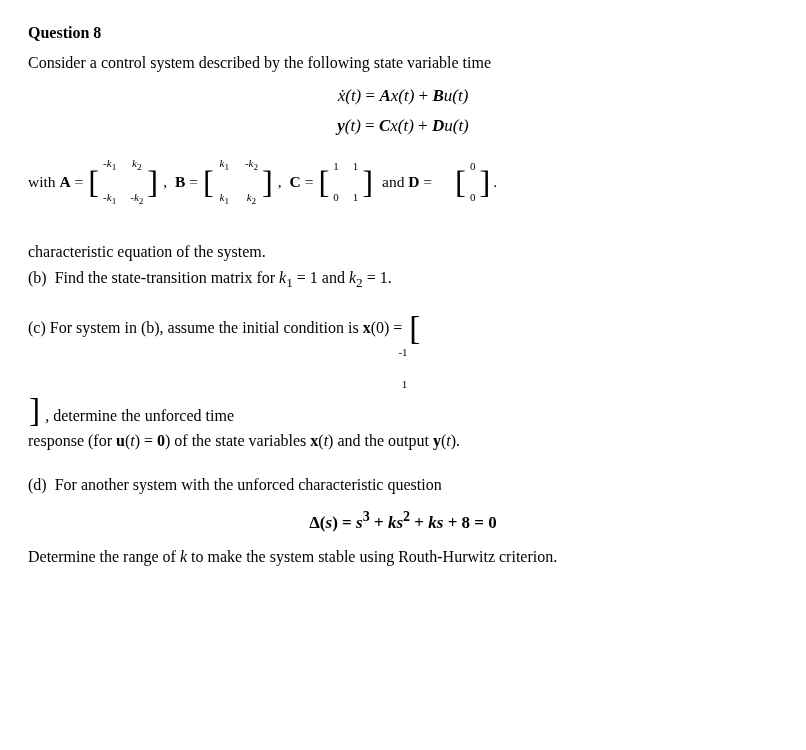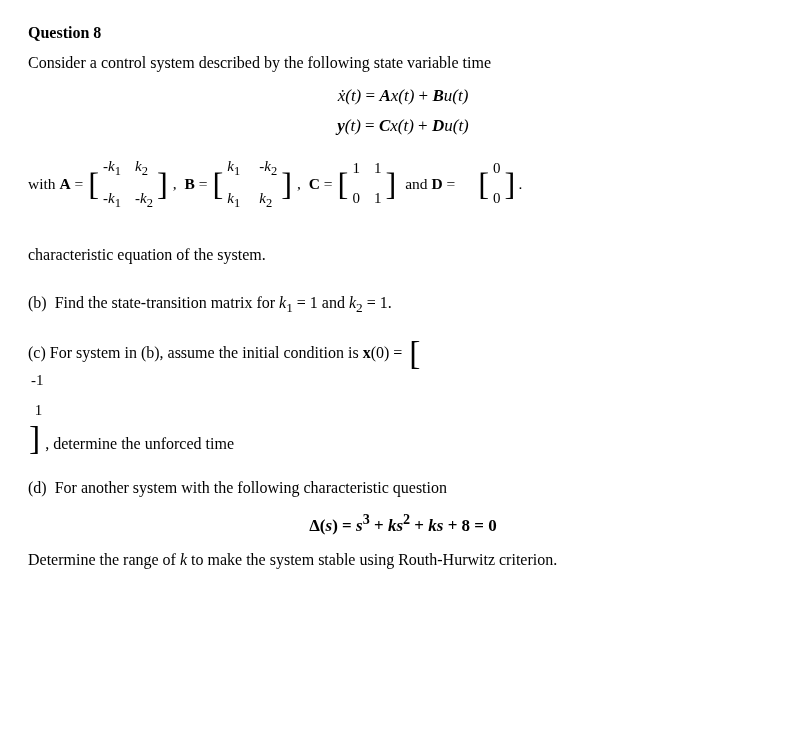--- a/index.html
+++ b/index.html
@@ -48,44 +48,43 @@
     .bracket-left, .bracket-right {
       font-size: 2.1em;
       font-weight: 300;
       line-height: 1;
       margin: 0 1px;
       font-family: "Times New Roman", Times, serif;
     }
 
     .matrix-content {
       display: grid;
-      gap: 8px 8px;
-      text-align: left;
-      font-size: 15px;
+      gap: 16px 8px;
+      text-align: center;
+      font-size: 11px;
       line-height: 1.45;
     }
 
     .matrix-2x2 {
       grid-template-columns: 1fr 1fr;
     }
     .matrix-2x1 {
       grid-template-columns: 1fr;
     }
 
     .matrix-cell {
       white-space: nowrap;
       padding: 0 3px;
     }
 
     .comma {
       margin: 0 4px 0 2px;
     }
 
     .part-block {
-      margin-top: 22px;
       font-size: 16px;
       line-height: 1.6;
     }
 
     .part-block p {
       margin-bottom: 0;
     }
 
     .part-indent {
     }
@@ -188,26 +187,29 @@
       <span class="bracket-left">[</span>
       </span>
     </p><div class="matrix-content matrix-2x1">
         <span class="matrix-cell">-1</span>
         <span class="matrix-cell">&nbsp;1</span>
       </div>
       <span class="bracket-right">]</span>
     
     <span>,&nbsp;determine the unforced time</span>
   <p></p>
+  <p class="part-indent">
+    <span>response (for <strong>u</strong>(<i>t</i>) = <strong>0</strong>) of the state variables <strong>x</strong>(<i>t</i>) and the output <strong>y</strong>(<i>t</i>).</span>
+  </p>
 </div>
 
 <div class="part-block" style="margin-top: 18px;">
   <p>
     <span>(d)&nbsp;</span>
-    <span>For another system with the following characteristic question</span>
+    <span>For another system with the unforced characteristic question</span>
   </p>
   <div class="char-eq-block" style="margin: 8px 0;">
     <span>Δ(<i>s</i>) = <i>s</i><sup>3</sup> + <i>ks</i><sup>2</sup> + <i>ks</i> + 8 = 0</span>
   </div>
   <p class="part-indent">
     <span>Determine the range of <i>k</i> to make the system stable using Routh-Hurwitz criterion.</span>
   </p>
 </div>
 
 </body></html>

